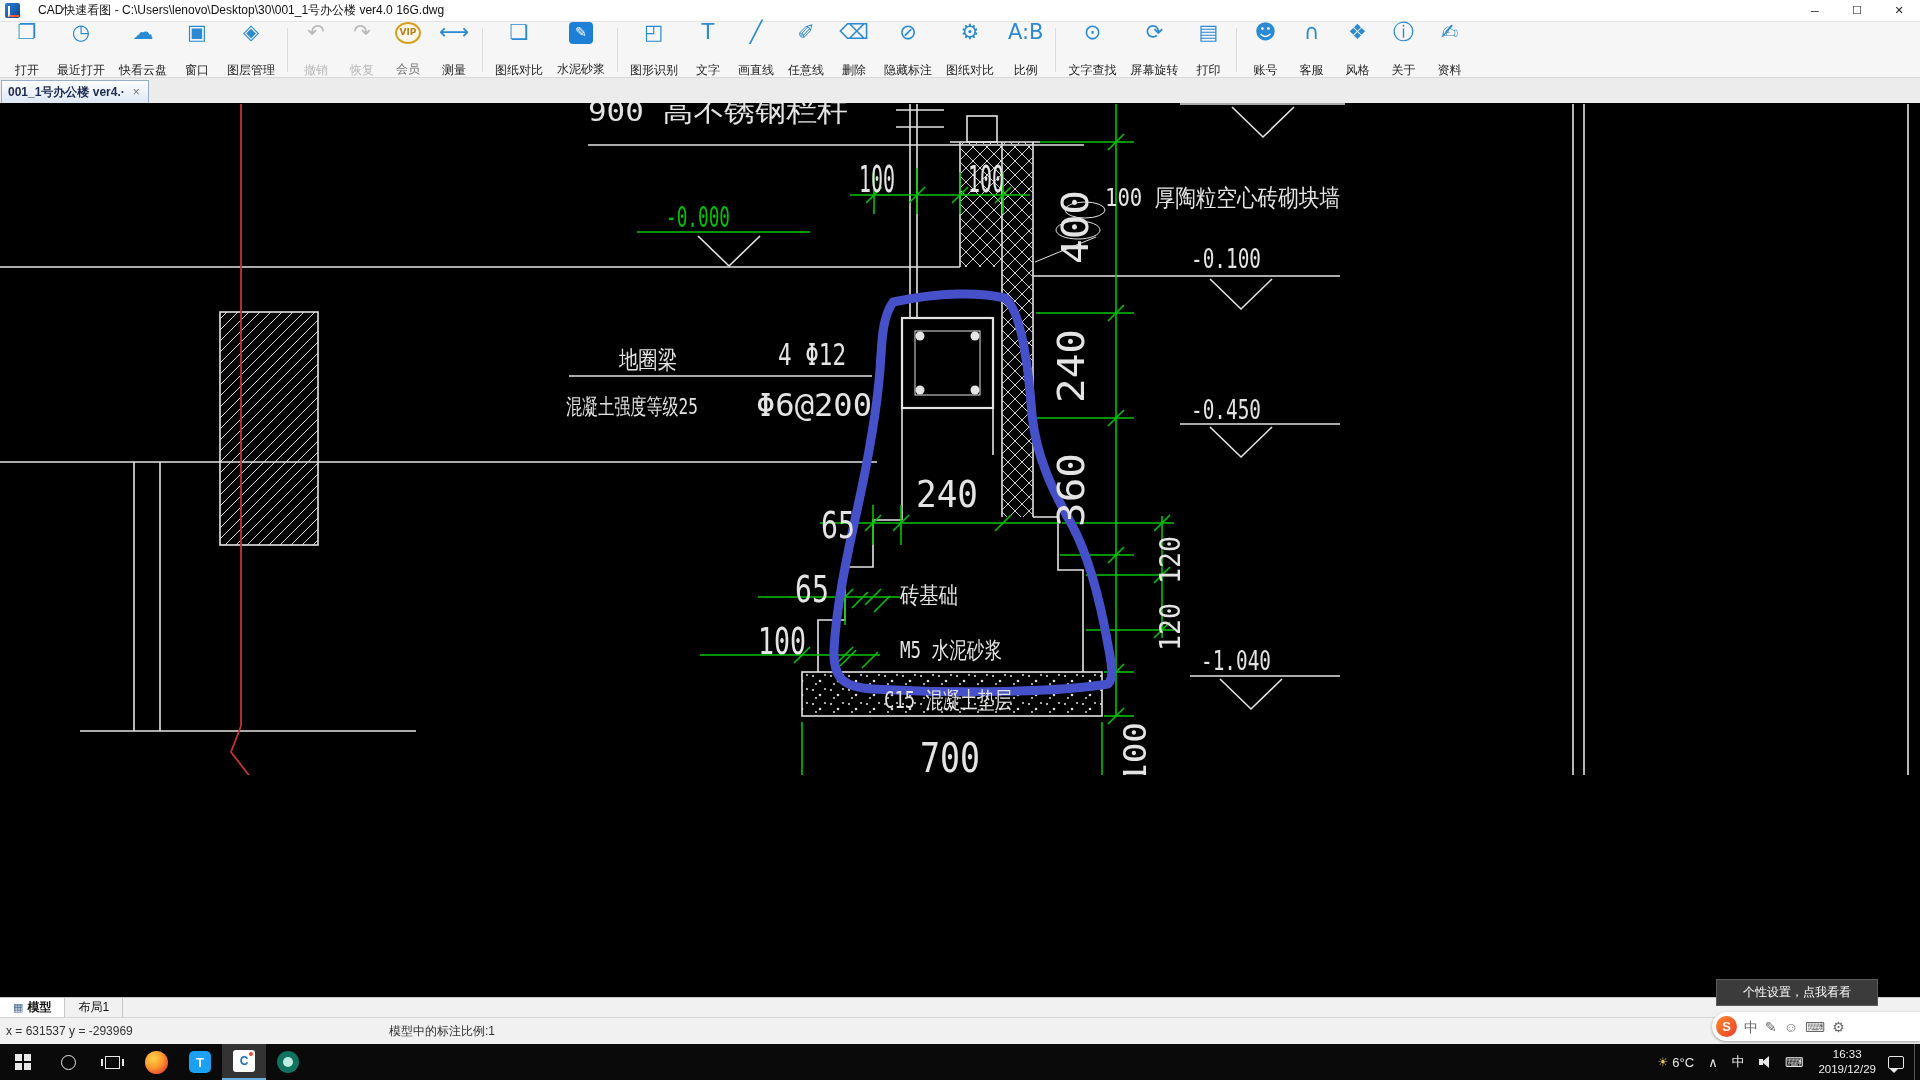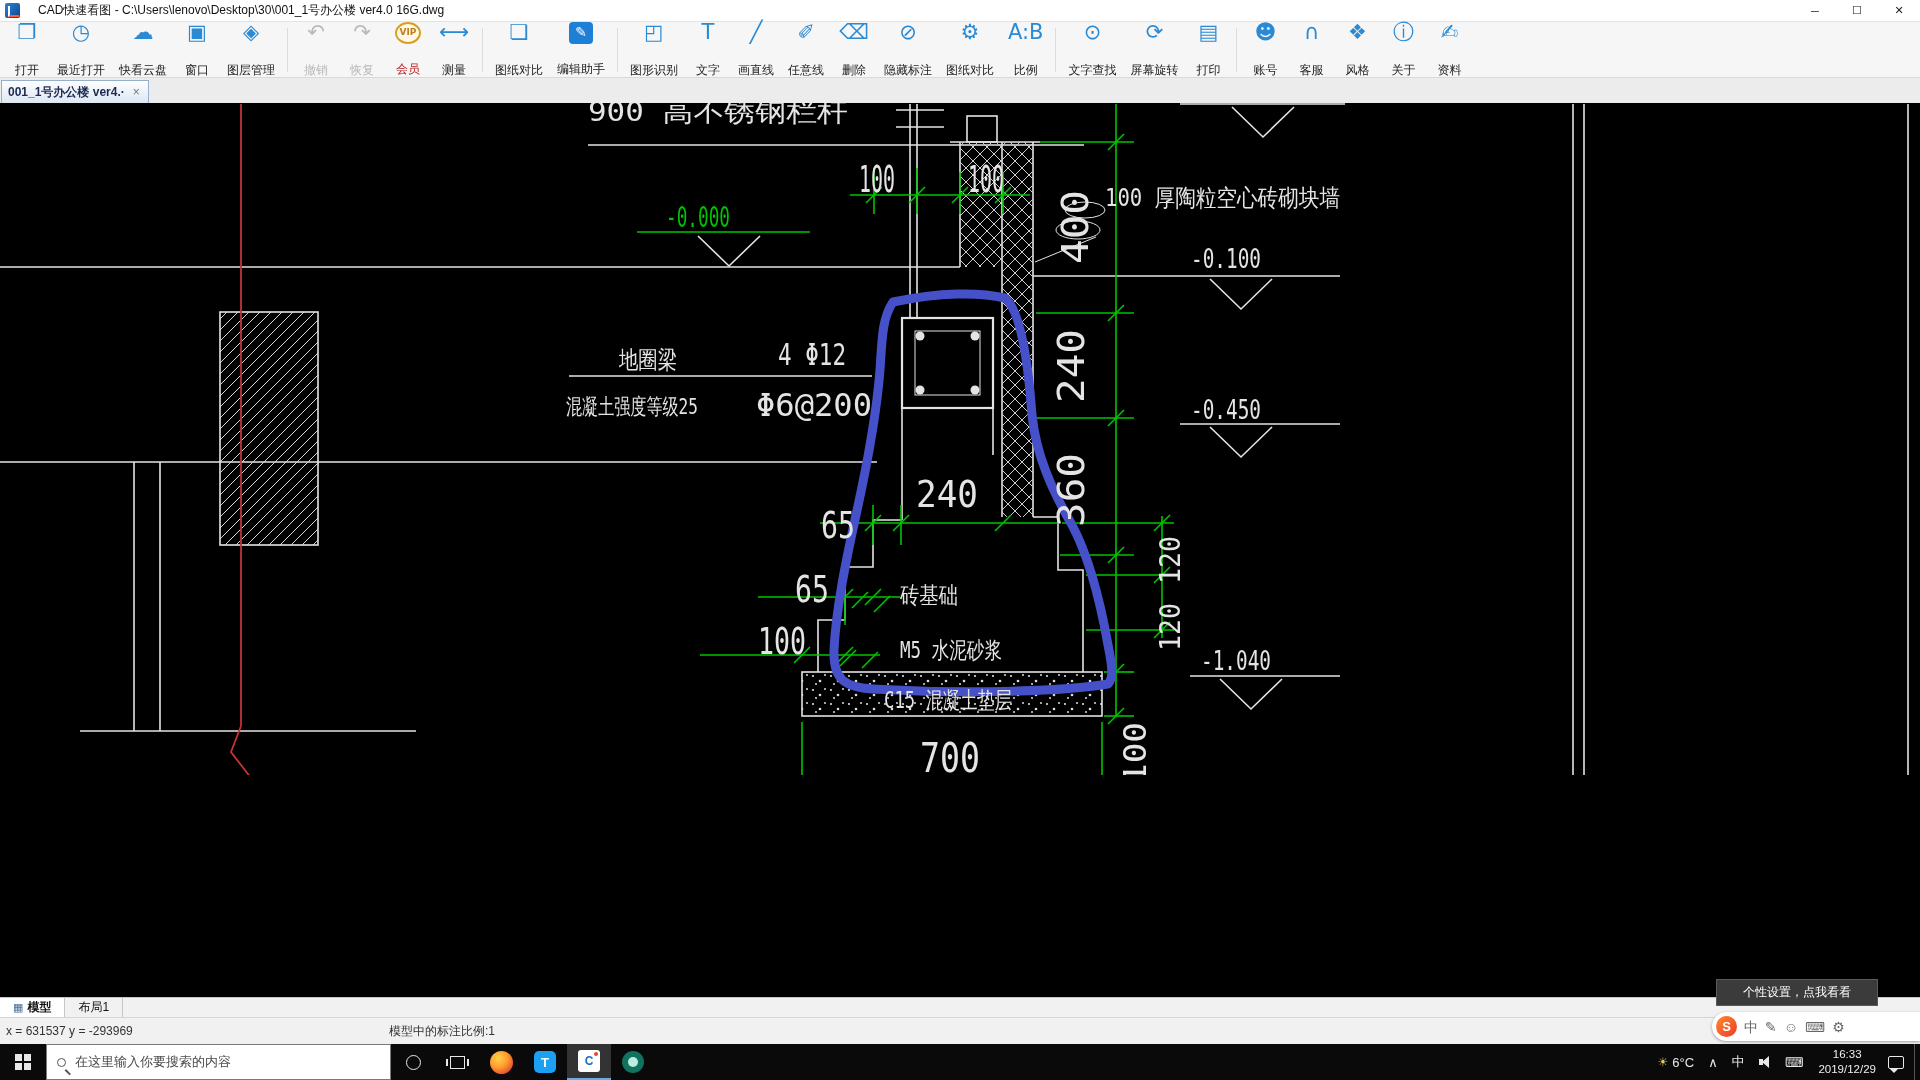--- a/index.html
+++ b/index.html
@@ -24,21 +24,21 @@
 
   
   .toolbar{position:absolute;left:0;top:22px;width:1920px;height:56px;background:#f6f6f6;
     border-bottom:1px solid #d9d9d9;display:flex;align-items:center;padding:0 4px;}
   .tb-item{display:flex;flex-direction:column;align-items:center;justify-content:center;
     padding:2px 7px;min-width:46px;cursor:default;}
   .tb-ico{height:25px;line-height:25px;font-size:21px;color:#2a8ad4;display:flex;
     align-items:center;justify-content:center;font-family:"DejaVu Sans",sans-serif;}
   .tb-lbl{font-size:12px;color:#222;white-space:nowrap;margin-top:17px;}
   .tb-item.disabled .tb-ico,.tb-item.disabled .tb-lbl{color:#b9b9b9;}
-  .tb-item.vip .tb-lbl{color:#b91c1c;}
+  .tb-item.vip .tb-lbl{color:#737373;}
   .tb-ico.vipb{width:26px;height:22px;border:2px solid #d8a021;border-radius:50%;
     color:#bd7e1c;font-size:9px;font-weight:bold;background:#fff8e8;}
   .tb-ico.badgeb{width:24px;height:22px;background:#1d7fd6;border-radius:4px;color:#fff;font-size:14px;}
   .tb-sep{width:1px;height:44px;background:#dcdcdc;margin:0 5px;}
 
   
   .tabbar{position:absolute;left:0;top:78px;width:1920px;height:25px;background:#ececec;
     display:flex;align-items:flex-end;}
   .doctab{height:23px;margin-left:1px;padding:0 8px 0 6px;display:flex;align-items:center;gap:8px;
     background:linear-gradient(#fdfeff,#dde7f3);border:1px solid #94aecb;border-bottom:none;
@@ -170,21 +170,21 @@
         <span class="tb-ico">⟷</span>
         <span class="tb-lbl">测量</span>
       </div>
       <div class="tb-sep"></div>
       <div class="tb-item">
         <span class="tb-ico">❏</span>
         <span class="tb-lbl">图纸对比</span>
       </div>
       <div class="tb-item">
         <span class="tb-ico badgeb">✎</span>
-        <span class="tb-lbl">编辑助手</span>
+        <span class="tb-lbl">水泥砂浆</span>
       </div>
       <div class="tb-sep"></div>
       <div class="tb-item">
         <span class="tb-ico">◰</span>
         <span class="tb-lbl">图形识别</span>
       </div>
       <div class="tb-item">
         <span class="tb-ico">T</span>
         <span class="tb-lbl">文字</span>
       </div>
@@ -454,24 +454,20 @@
 
   <div class="taskbar">
     <div class="tb-start">
       <div class="winlogo">
         <div></div>
           <div></div>
           <div></div>
           <div></div>
       </div>
     </div>
-    <div class="tb-search">
-      <span class="mag"></span>
-      <span>在这里输入你要搜索的内容</span>
-    </div>
     <div class="tb-slot">
         <span class="cortana"></span>
       </div>
     <div class="tb-slot">
         <span class="tv"></span>
       </div>
     <div class="tb-slot">
         <span class="ffx"></span>
       </div>
     <div class="tb-slot">

